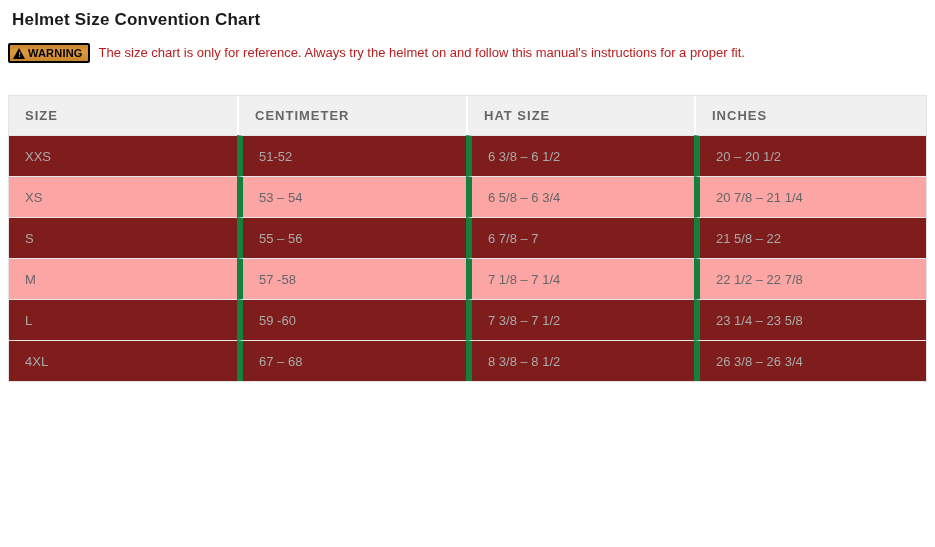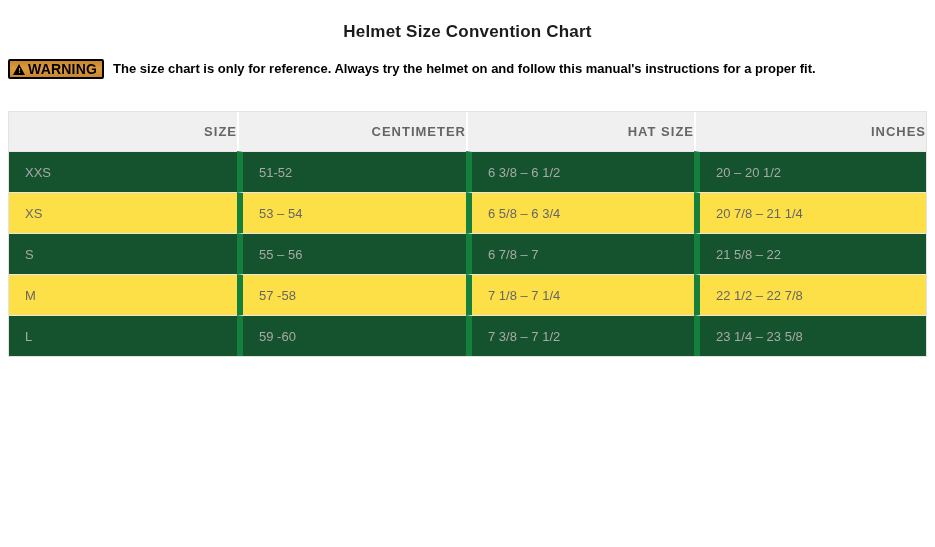--- a/index.html
+++ b/index.html
@@ -10,27 +10,26 @@
     height: 547px;
     overflow: hidden;
     font-family: "Liberation Sans", sans-serif;
   }
   .page {
     padding: 5px 8px 0 8px;
     box-sizing: border-box;
     width: 935px;
   }
   .page-title {
-    margin: 16px;
+    margin: 4px;
     font-size: 17px;
     line-height: 22px;
     font-weight: bold;
     color: #1b1b1b;
     letter-spacing: 0.2px;
-    text-align: center;
   }
   .warning-row {
     display: flex;
     align-items: center;
     margin-top: 12px;
     height: 20px;
   }
   .warning-badge {
     display: inline-flex;
     align-items: center;
@@ -63,65 +62,64 @@
     width: 13px;
     text-align: center;
     font-style: normal;
     font-weight: bold;
     font-size: 8px;
     line-height: 9px;
     color: #dd9a3c;
     z-index: 1;
   }
   .warning-badge-label {
-    font-size: 14px;
+    font-size: 11px;
     font-weight: bold;
     color: #000000;
     letter-spacing: 0.2px;
     line-height: 14px;
   }
   .warning-text {
     margin-left: 9px;
     font-size: 13px;
-    color: #000000;
+    color: #b91c1c;
     line-height: 18px;
-    font-weight: bold;
   }
   table.size-table {
     margin-top: 32px;
     width: 919px;
     border-collapse: separate;
     border-spacing: 0;
     table-layout: fixed;
     border: 1px solid #e3e3e3;
   }
   table.size-table th {
     background: #f0f0f0;
     height: 39px;
-    text-align: right;
+    text-align: left;
     vertical-align: middle;
     padding: 0 0 0 16px;
     font-size: 13px;
     font-weight: bold;
     color: #666666;
     letter-spacing: 1px;
     border-left: 2px solid #ffffff;
   }
   table.size-table th:first-child { border-left: none; }
   table.size-table td {
     height: 40px;
     vertical-align: middle;
     padding: 0 0 0 16px;
     font-size: 13px;
     border-top: 1px solid #e7e7e7;
     border-left: 6px solid #15803d;
   }
   table.size-table td:first-child { border-left: none; }
-  tr.row-a td { background: #14532d; color: #a9a9a9; }
-  tr.row-b td { background: #fde047; color: #666666; }
+  tr.row-a td { background: #7f1d1d; color: #a9a9a9; }
+  tr.row-b td { background: #fca5a5; color: #666666; }
 </style>
 </head>
 <body>
 
 <div class="page">
 
   <h1 class="page-title">Helmet Size Convention Chart</h1>
 
   <div class="warning-row">
     <span class="warning-badge">
@@ -173,16 +171,22 @@
         <td>57 -58</td>
         <td>7 1/8 – 7 1/4</td>
         <td>22 1/2 – 22 7/8</td>
       </tr>
       <tr class="row-a">
         <td>L</td>
         <td>59 -60</td>
         <td>7 3/8 – 7 1/2</td>
         <td>23 1/4 – 23 5/8</td>
       </tr>
+      <tr class="row-a">
+        <td>4XL</td>
+        <td>67 – 68</td>
+        <td>8 3/8 – 8 1/2</td>
+        <td>26 3/8 – 26 3/4</td>
+      </tr>
     </tbody>
   </table>
 
 </div>
 
 </body></html>

